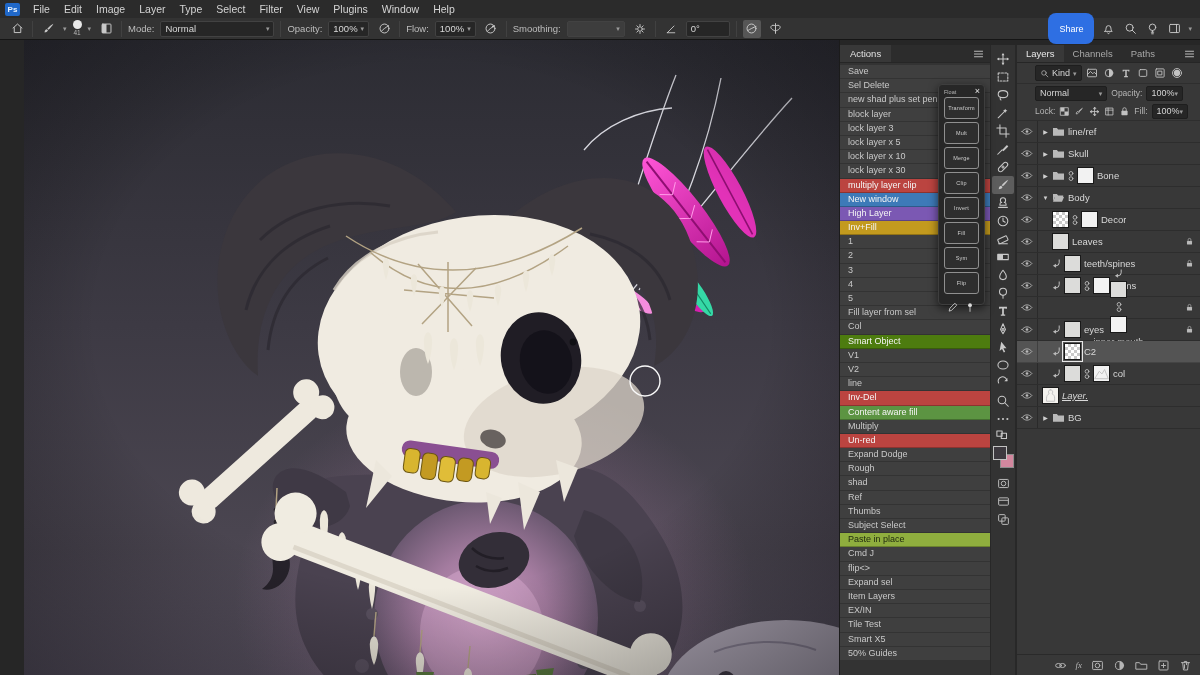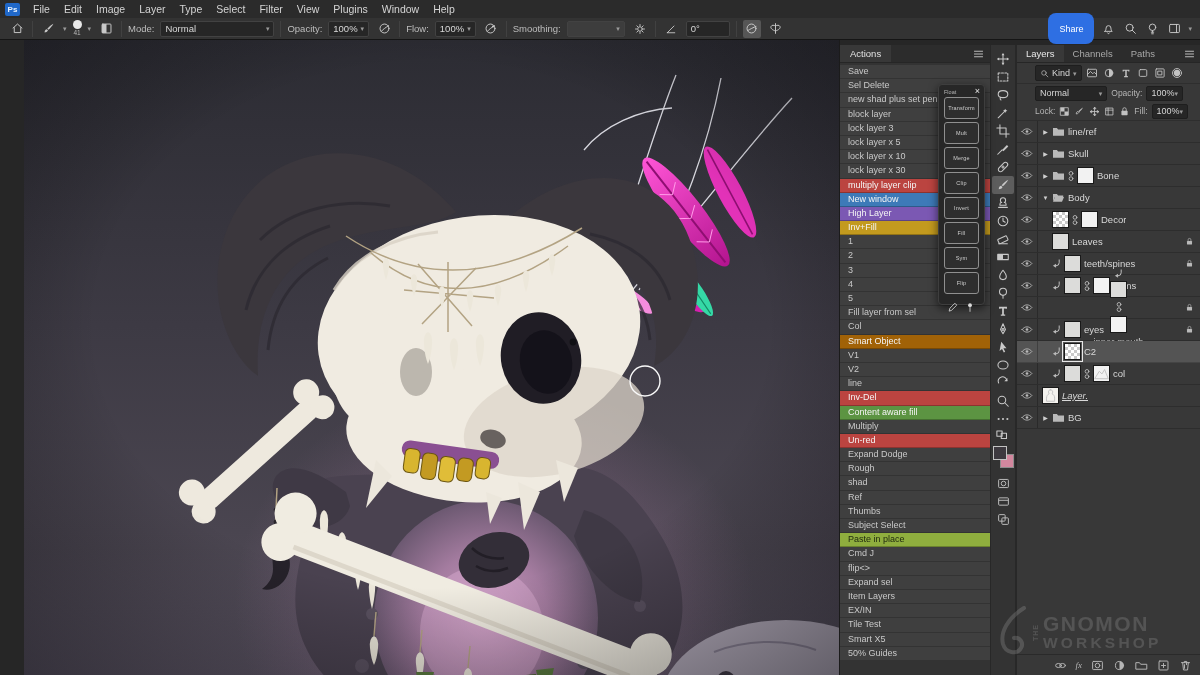--- a/index.html
+++ b/index.html
@@ -496,21 +496,21 @@
         <div class="action-row" style="background: rgb(61, 122, 184); color: rgb(244, 244, 244); border-bottom-color: rgba(0, 0, 0, 0.25);">New window</div>
         <div class="action-row" style="background: rgb(123, 88, 179); color: rgb(244, 244, 244); border-bottom-color: rgba(0, 0, 0, 0.25);">High Layer</div>
         <div class="action-row" style="background: rgb(195, 154, 30); color: rgb(244, 244, 244); border-bottom-color: rgba(0, 0, 0, 0.25);">Inv+Fill</div>
         <div class="action-row">1</div>
         <div class="action-row">2</div>
         <div class="action-row">3</div>
         <div class="action-row">4</div>
         <div class="action-row">5</div>
         <div class="action-row">Fill layer from sel</div>
         <div class="action-row">Col</div>
-        <div class="action-row" style="background: #a16207; color: rgb(244, 244, 244); border-bottom-color: rgba(0, 0, 0, 0.25);">Smart Object</div>
+        <div class="action-row" style="background: #4d7c0f; color: rgb(244, 244, 244); border-bottom-color: rgba(0, 0, 0, 0.25);">Smart Object</div>
         <div class="action-row">V1</div>
         <div class="action-row">V2</div>
         <div class="action-row">line</div>
         <div class="action-row" style="background: rgb(187, 68, 64); color: rgb(244, 244, 244); border-bottom-color: rgba(0, 0, 0, 0.25);">Inv-Del</div>
         <div class="action-row" style="background: rgb(92, 148, 66); color: rgb(244, 244, 244); border-bottom-color: rgba(0, 0, 0, 0.25);">Content aware fill</div>
         <div class="action-row">Multiply</div>
         <div class="action-row" style="background: rgb(187, 68, 64); color: rgb(244, 244, 244); border-bottom-color: rgba(0, 0, 0, 0.25);">Un-red</div>
         <div class="action-row">Expand Dodge</div>
         <div class="action-row">Rough</div>
         <div class="action-row">shad</div>
@@ -1150,24 +1150,14 @@
           </svg>
     </span>
     <span class="lpb">
       <svg viewBox="0 0 16 16" width="13" height="13">
             <path d="M3 4.5h10M6.5 4.5V3h3v1.5M4.5 4.5l1 9h5l1-9M6.8 7v4.5M9.2 7V4.5"></path>
           </svg>
     </span>
   </div>
 </aside>
 
-<div id="watermark">
-  <svg width="30" height="52" viewBox="0 0 30 52">
-    <path d="M26 2 C10 12 2 26 5 38 c2.5 9 14 11 18 4 3-5-1-11-7-10" stroke="rgba(255,255,255,0.15)" stroke-width="4" fill="none" stroke-linecap="round"></path>
-  </svg>
-  <div id="wm-the">THE</div>
-  <div id="wm-text">
-    <span id="wm-line1">GNOMON</span>
-    <span id="wm-line2">WORKSHOP</span>
-  </div>
+
 </div>
 
-</div>
-
 </body></html>

